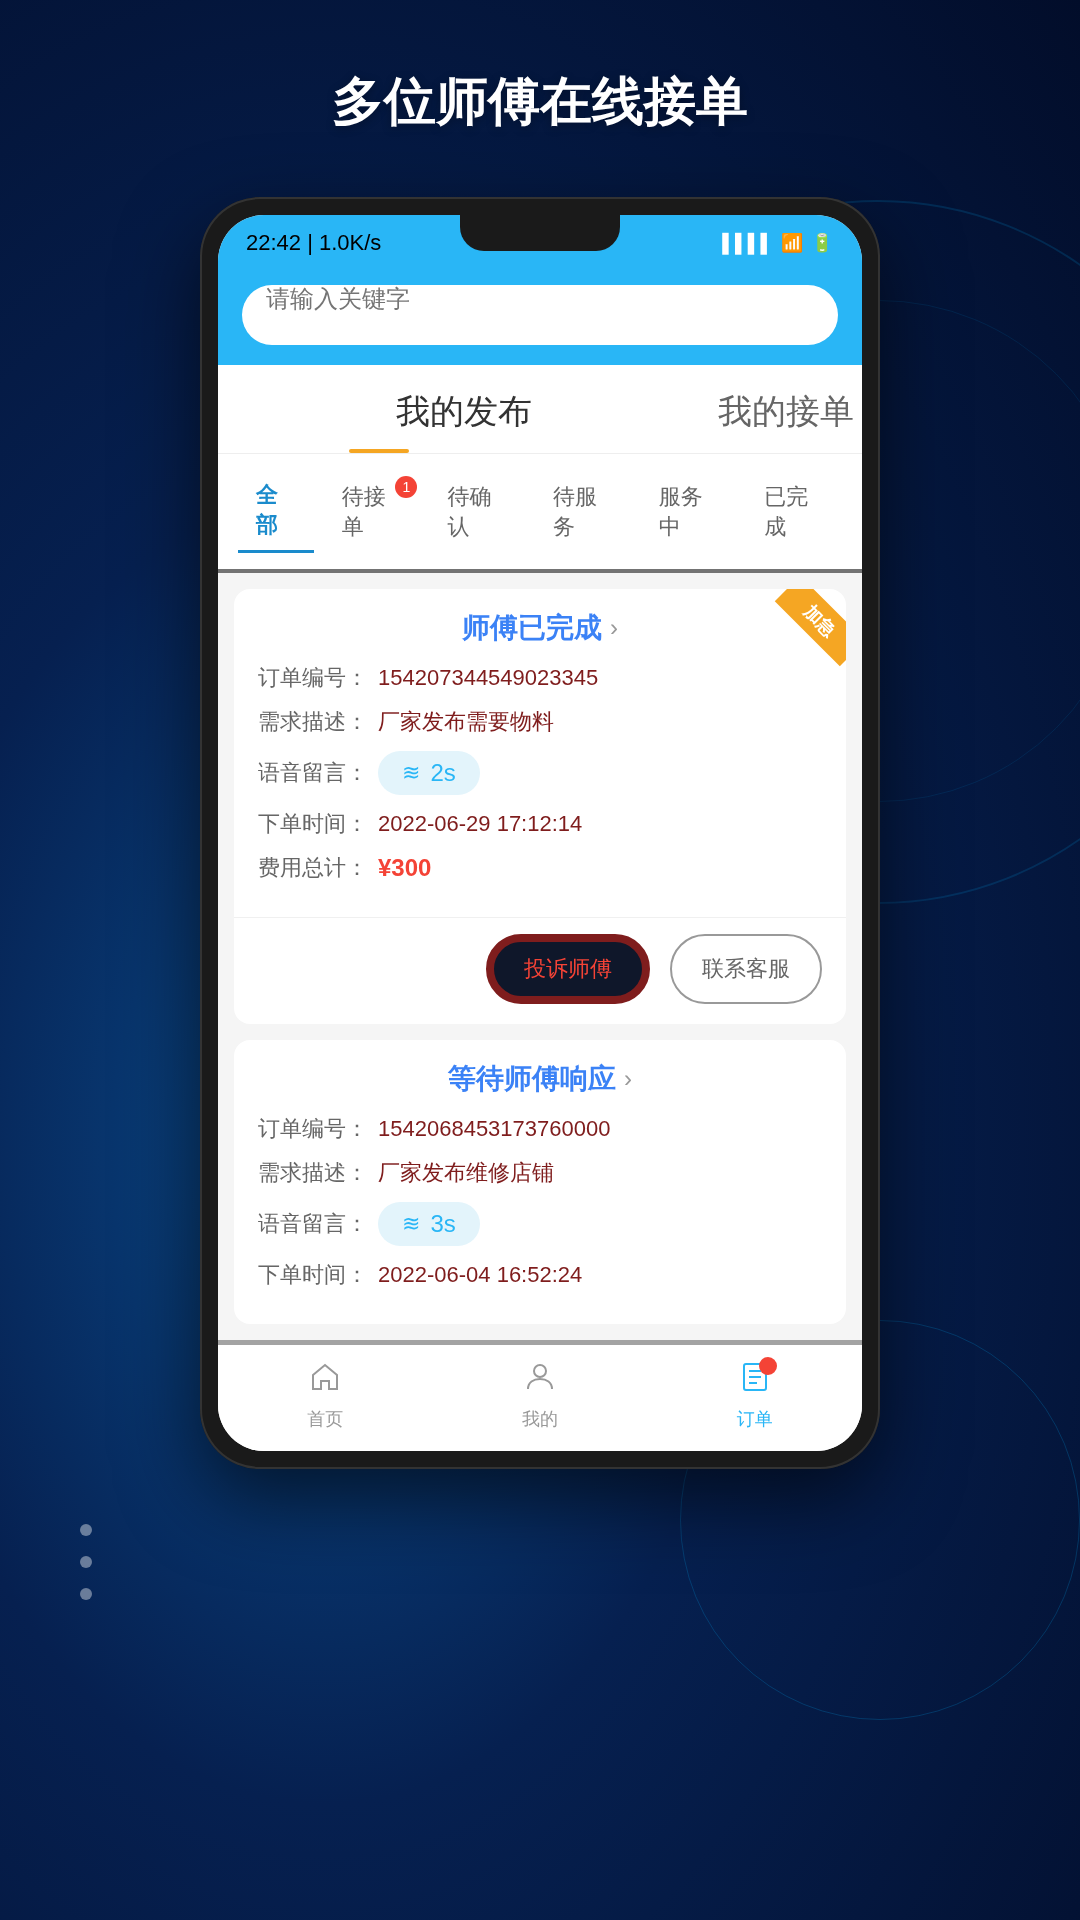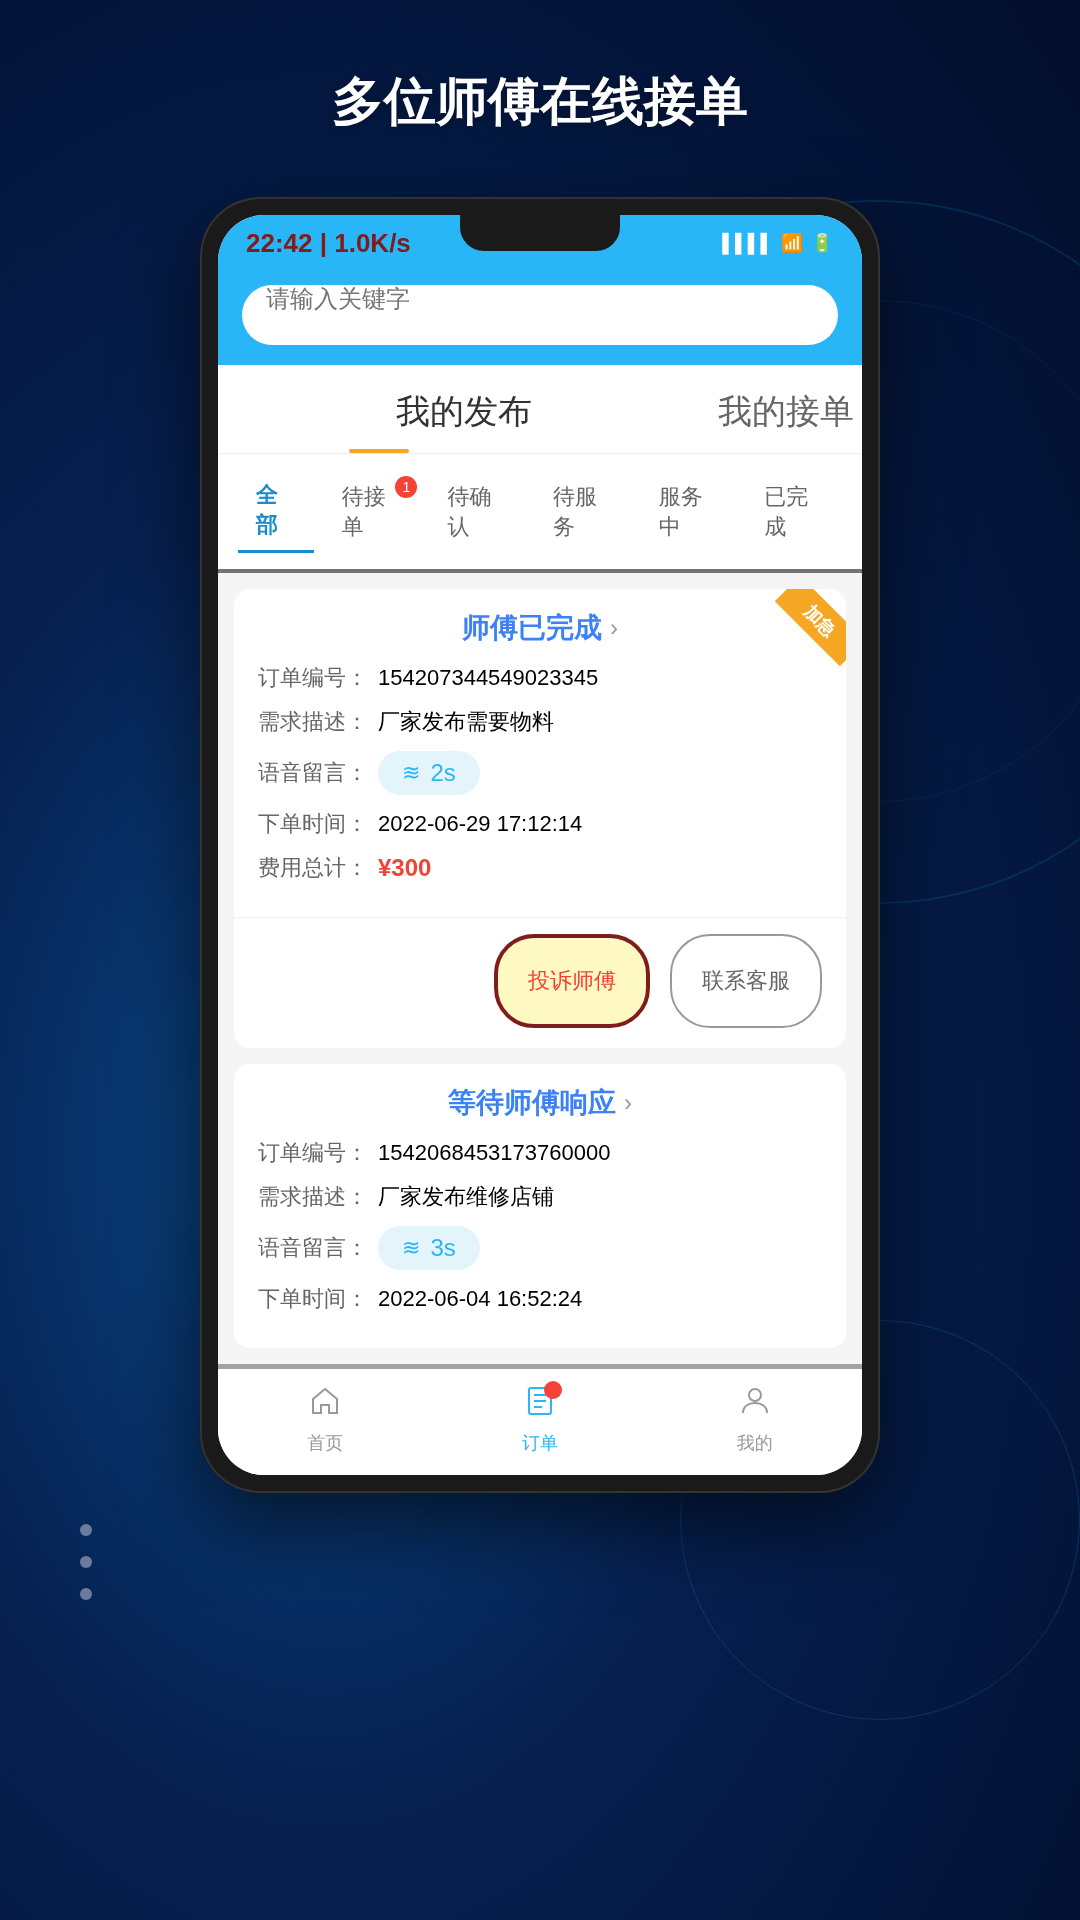--- a/index.html
+++ b/index.html
@@ -75,23 +75,23 @@
       background: #29b6f6;
       height: 56px;
       display: flex;
       align-items: center;
       justify-content: space-between;
       padding: 0 28px;
       position: relative;
     }
 
     .status-time {
-      color: #7f1d1d;
-      font-size: 26px;
-      font-weight: 700;
+      color: #000000;
+      font-size: 22px;
+      font-weight: 400;
     }
 
     .status-icons {
       display: flex;
       align-items: center;
       gap: 8px;
     }
 
     .status-icons span {
       color: white;
@@ -274,21 +274,21 @@
       display: flex;
       align-items: center;
     }
 
     .order-label {
       color: #666;
       min-width: 120px;
     }
 
     .order-value {
-      color: #000000;
+      color: #7f1d1d;
     }
 
     .voice-btn {
       background: #e3f4fb;
       border: none;
       border-radius: 30px;
       padding: 8px 24px;
       display: flex;
       align-items: center;
       gap: 10px;
@@ -313,25 +313,25 @@
 
     .order-footer {
       padding: 16px 24px 20px;
       display: flex;
       justify-content: flex-end;
       gap: 20px;
       border-top: 1px solid #f0f0f0;
     }
 
     .btn-complaint {
-      border: 4px solid #7f1d1d;
+      border: 8px solid #7f1d1d;
       color: #f44336;
-      background: #fef9c3;
+      background: #0f172a;
       border-radius: 40px;
-      padding: 28px 30px;
+      padding: 12px 30px;
       font-size: 22px;
       cursor: pointer;
     }
 
     .btn-contact {
       border: 2px solid #999;
       color: #666;
       background: white;
       border-radius: 40px;
       padding: 12px 30px;
@@ -555,41 +555,41 @@
 
       <div class="bottom-nav">
         <div class="nav-item">
           <span class="nav-icon">
             
             <svg width="32" height="32" viewBox="0 0 32 32" fill="none">
               <path d="M4 14L16 4L28 14V28H20V20H12V28H4V14Z" stroke="#999" stroke-width="2" fill="none"></path>
             </svg>
           </span>
           <span class="nav-label">首页</span>
+        </div>
+        <div class="nav-item">
+          <span class="nav-icon">
+            
+            <svg width="32" height="32" viewBox="0 0 32 32" fill="none">
+              <circle cx="16" cy="10" r="6" stroke="#999" stroke-width="2" fill="none"></circle>
+              <path d="M4 28c0-6.627 5.373-10 12-10s12 3.373 12 10" stroke="#999" stroke-width="2" fill="none"></path>
+            </svg>
+          </span>
+          <span class="nav-label">我的</span>
         </div>
         <div class="nav-item">
           <span class="nav-icon active" style="position:relative;">
             
             <svg width="32" height="32" viewBox="0 0 32 32" fill="none">
               <rect x="5" y="3" width="22" height="26" rx="2" stroke="#29b6f6" stroke-width="2" fill="none"></rect>
               <line x1="10" y1="10" x2="22" y2="10" stroke="#29b6f6" stroke-width="2"></line>
               <line x1="10" y1="16" x2="22" y2="16" stroke="#29b6f6" stroke-width="2"></line>
               <line x1="10" y1="22" x2="18" y2="22" stroke="#29b6f6" stroke-width="2"></line>
             </svg>
             <span class="nav-badge"></span>
           </span>
           <span class="nav-label active">订单</span>
         </div>
-        <div class="nav-item">
-          <span class="nav-icon">
-            
-            <svg width="32" height="32" viewBox="0 0 32 32" fill="none">
-              <circle cx="16" cy="10" r="6" stroke="#999" stroke-width="2" fill="none"></circle>
-              <path d="M4 28c0-6.627 5.373-10 12-10s12 3.373 12 10" stroke="#999" stroke-width="2" fill="none"></path>
-            </svg>
-          </span>
-          <span class="nav-label">我的</span>
-        </div>
       </div>
 
     </div>
   </div>
 </div>
 
 </body></html>

